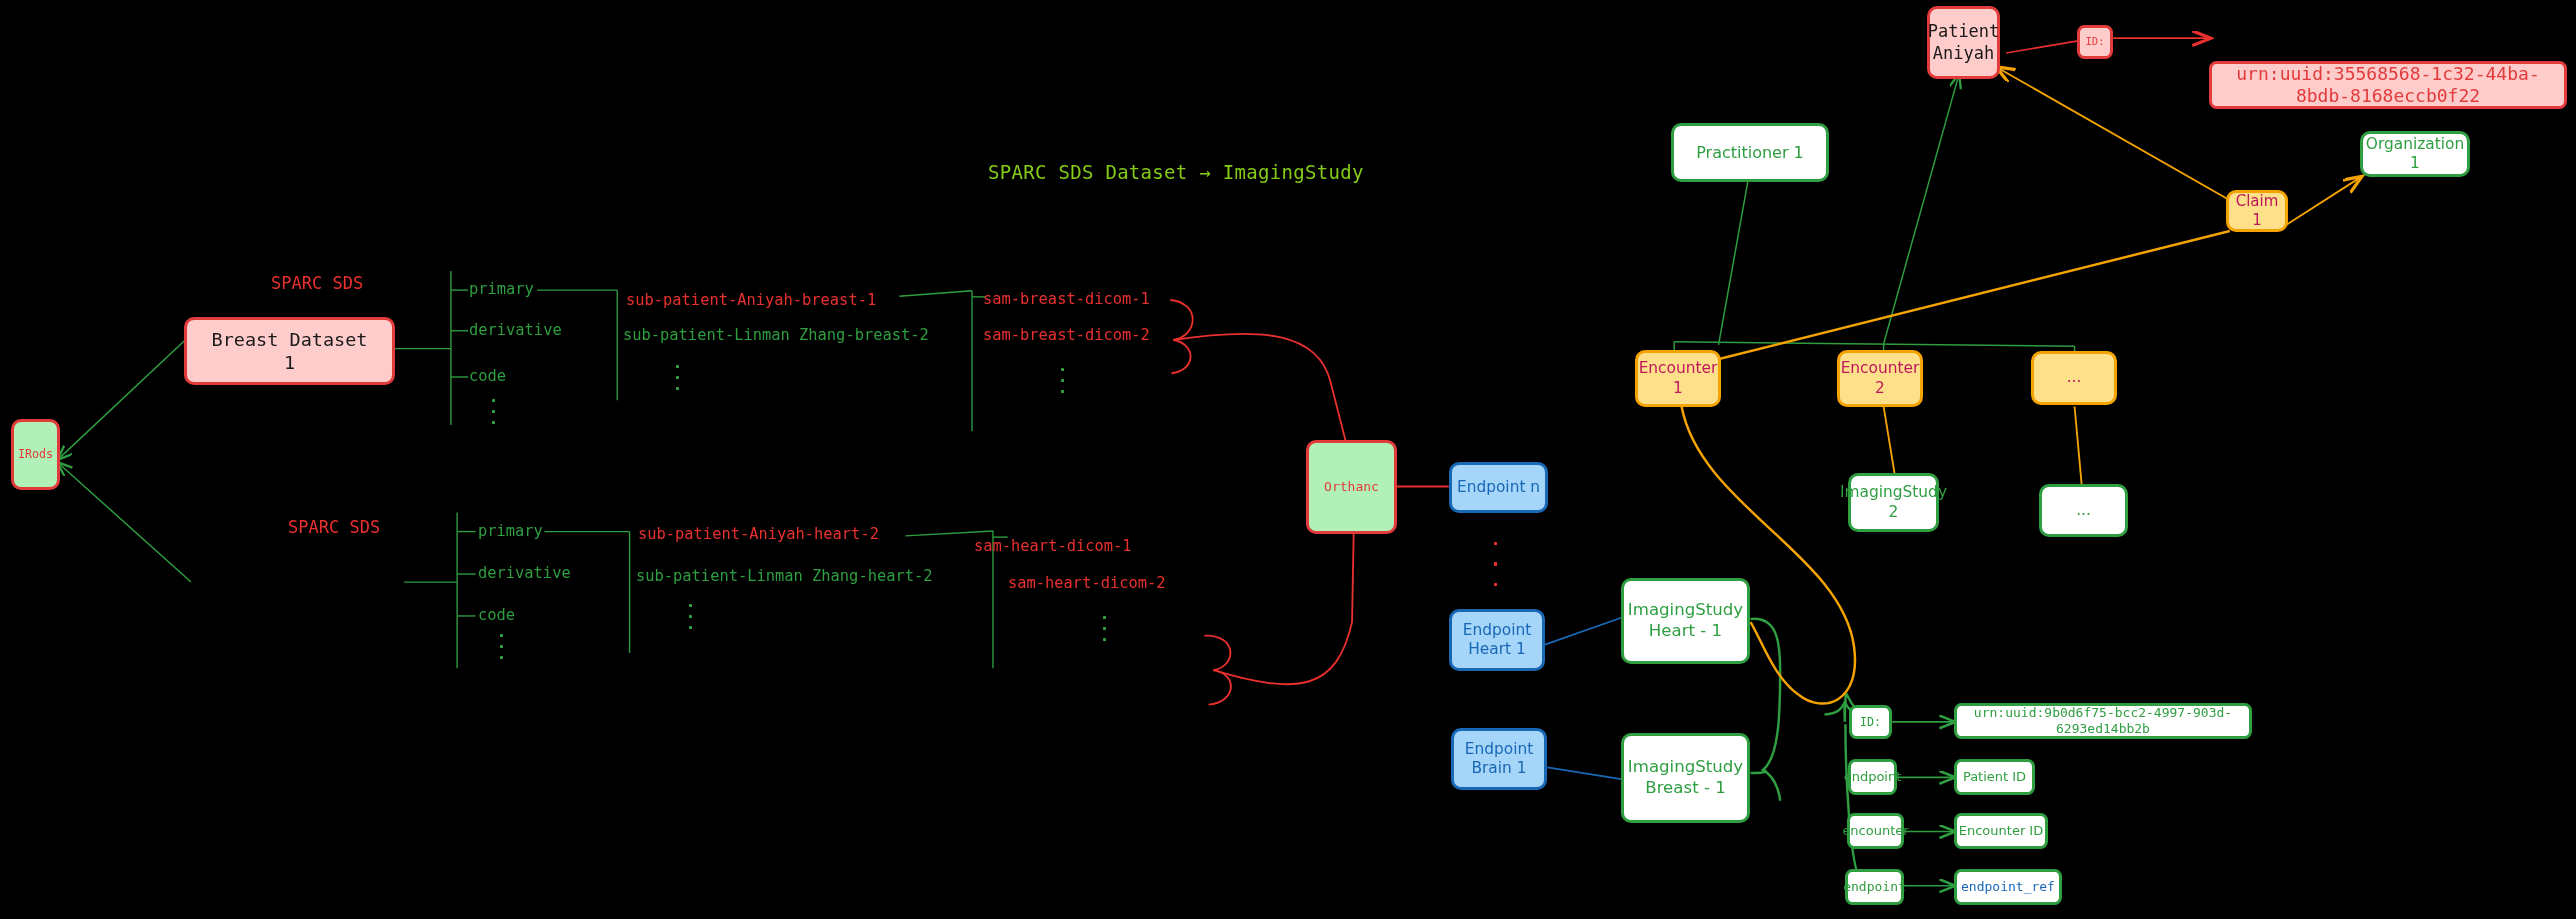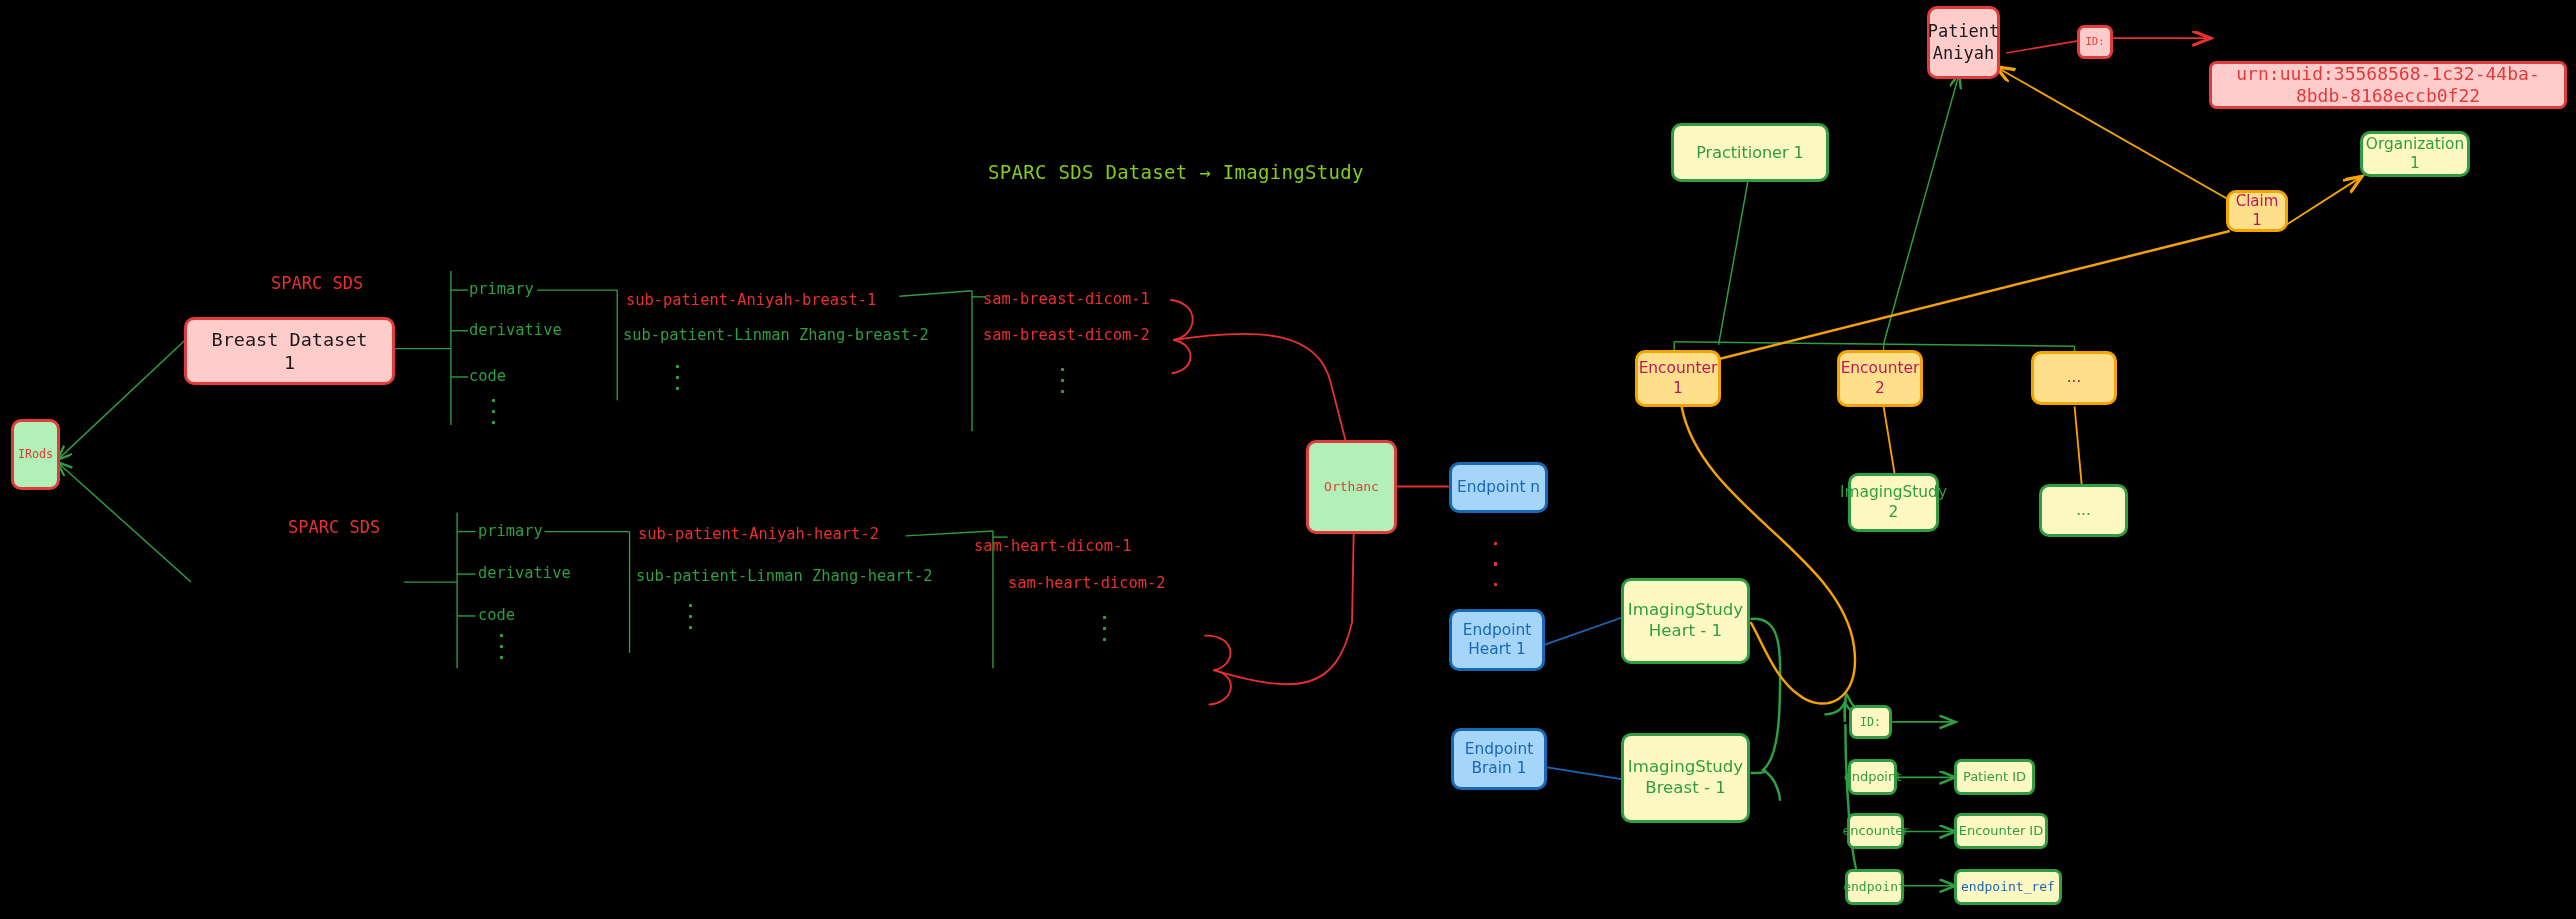--- a/index.html
+++ b/index.html
@@ -8,21 +8,21 @@
   #canvas{position:absolute;left:0;top:0;width:2576px;height:919px;}
   svg.edges{position:absolute;left:0;top:0;width:2576px;height:919px;pointer-events:none;}
 
   .node{position:absolute;box-sizing:border-box;display:flex;align-items:center;
         justify-content:center;text-align:center;border-radius:10px;
         border-width:3.1px;border-style:solid;line-height:1.25;white-space:pre-line;}
 
   
   .pink   {background:#FFCCCC;border-color:#E23B3B;color:#1a1a1a;}
   .pinkTxt{background:#FFCCCC;border-color:#E23B3B;color:#E23B3B;}
-  .green  {background:#fef9c3;border-color:#2F9E41;color:#2F9E41;}
+  .green  {background:#ffffff;border-color:#2F9E41;color:#2F9E41;}
   .greenRed{background:#B1F0B6;border-color:#E23B3B;color:#E23B3B;}
   .blue   {background:#A6D5FA;border-color:#1868B5;color:#1868B5;}
   .yellow {background:#FFE08A;border-color:#F5A302;color:#be185d;}
 
   .hand{font-family:"DejaVu Sans",sans-serif;}
   .mono{font-family:"DejaVu Sans Mono",monospace;}
 
   .lbl{position:absolute;white-space:pre;}
   .lbl.red   {color:#E8302F;}
   .lbl.grn   {color:#2F9E41;}
@@ -291,20 +291,23 @@
 2</span>
   </div>
 
   <div class="node green hand" style="left:2039px;top:484px;width:89px;height:53px;font-size:15.4px;">
     <span>...</span>
   </div>
 
   <div class="node green mono" style="left:1849px;top:705px;width:43px;height:34px;font-size:11.7px;border-radius:7.4px;">
     <span>ID:</span>
   </div>
+  <div class="node green mono" style="left:1954px;top:703px;width:298px;height:36px;font-size:13px;border-radius:7.4px;">
+    <span>urn:uuid:9b0d6f75-bcc2-4997-903d-6293ed14bb2b</span>
+  </div>
 
   <div class="node green hand" style="left:1848px;top:759px;width:49px;height:36px;font-size:13px;border-radius:7.4px;">
     <span>endpoint</span>
   </div>
   <div class="node green hand" style="left:1954px;top:759px;width:81px;height:36px;font-size:13px;border-radius:7.4px;">
     <span>Patient ID</span>
   </div>
 
   <div class="node green hand" style="left:1847px;top:813px;width:57px;height:36px;font-size:13px;border-radius:7.4px;">
     <span>encounter</span>

